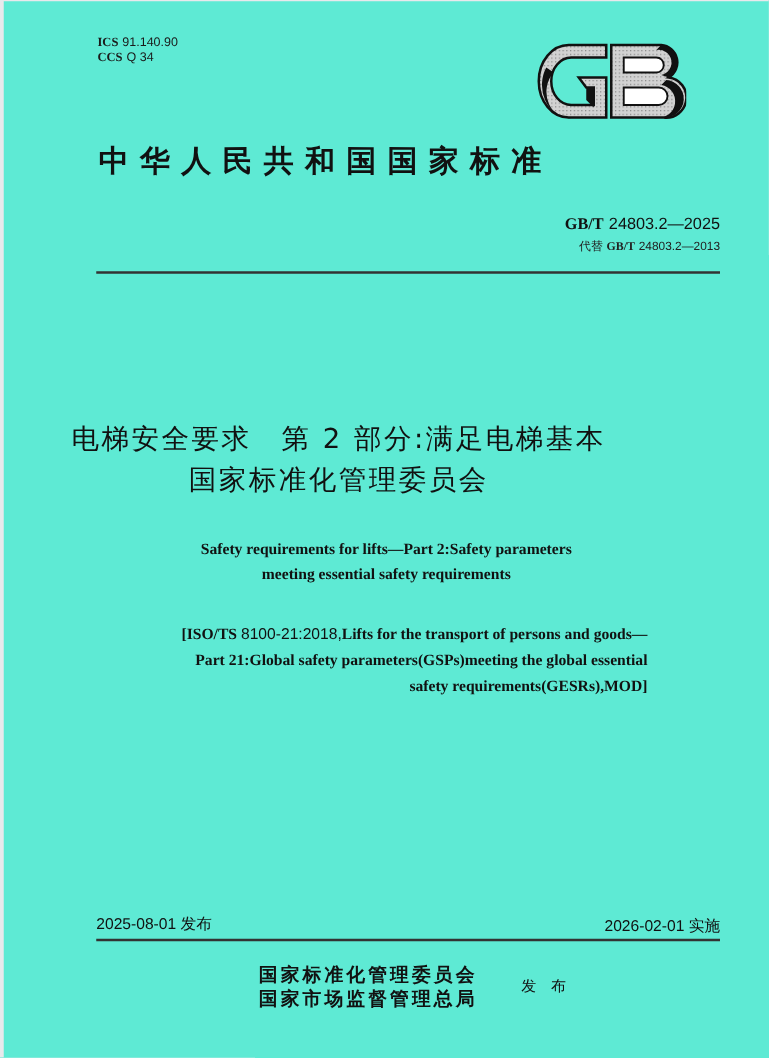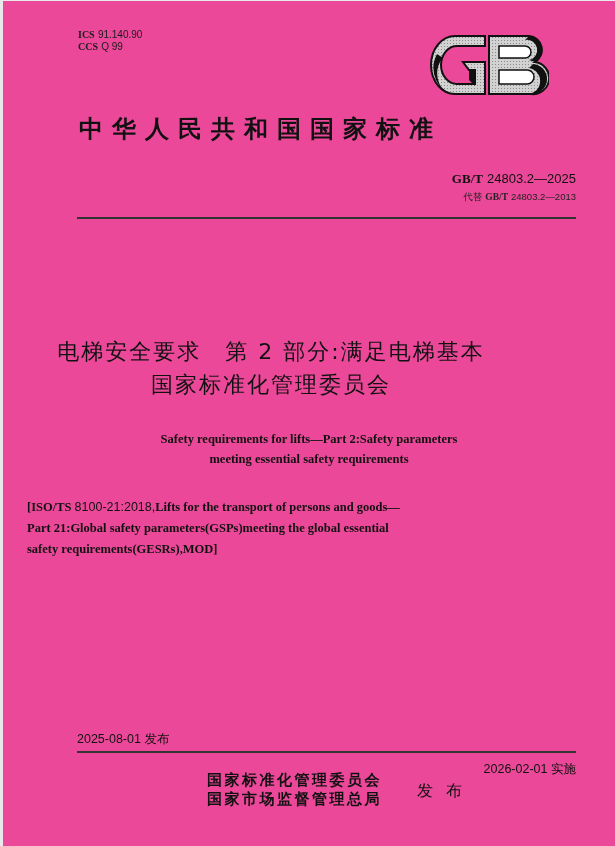--- a/index.html
+++ b/index.html
@@ -4,21 +4,21 @@
   <style>
     html, body { margin: 0; padding: 0; }
     body {
       width: 615px; height: 846px; overflow: hidden;
       background: #e9e9ec; position: relative;
       font-family: "DejaVu Serif", "Liberation Serif", serif;
       color: #111;
     }
     .page {
       position: absolute; left: 3px; top: 1px; right: 0; bottom: 0;
-      background: #ec4899;
+      background: #5eead4;
     }
     .abs { position: absolute; }
     .ics {
       left: 75px; top: 28px;
       font-size: 10px; line-height: 12px; color: #1a1a1a;
     }
     .ics b { font-family: "Liberation Serif", serif; font-weight: bold; }
     .ics span.num { font-family: "Liberation Sans", sans-serif; }
     .logo { left: 426px; top: 33px; width: 120px; height: 62px; }
     .national {
@@ -44,58 +44,58 @@
       left: 0; width: 536px; top: 334px; text-align: center;
       font-family: "DejaVu Sans", sans-serif;
       font-size: 22px; line-height: 33px; letter-spacing: 2px; color: #111;
     }
     .title-en {
       left: 0; width: 612px; top: 428px; text-align: center;
       font-family: "Liberation Serif", serif; font-weight: bold;
       font-size: 12.5px; line-height: 20px; color: #111;
     }
     .iso {
-      left: 0; width: 515px; top: 496px; text-align: left;
+      left: 0; width: 515px; top: 496px; text-align: right;
       font-family: "Liberation Serif", serif; font-weight: bold;
-      font-size: 12.5px; line-height: 21px; color: #111; margin-left: 24px;
+      font-size: 12.5px; line-height: 21px; color: #111;
     }
     .iso .num { font-family: "Liberation Sans", sans-serif; font-weight: normal; }
     .date-left {
       left: 74px; top: 730px;
       font-family: "Liberation Sans", sans-serif; font-size: 12.5px; color: #111;
     }
     .date-right {
-      right: 39px; top: 760px; 
+      right: 39px; top: 732px; 
       font-family: "Liberation Sans", sans-serif; font-size: 12.5px; color: #111;
     }
     .issuers {
       left: 204px; top: 770px;
       font-family: "DejaVu Serif", serif; font-weight: bold;
       font-size: 15px; line-height: 19px; letter-spacing: 2.5px; color: #111;
       white-space: nowrap;
     }
     .issue-label {
       left: 414px; top: 780px;
       font-family: "DejaVu Sans", sans-serif;
-      font-size: 16px; letter-spacing: 4px; color: #111;
+      font-size: 12px; letter-spacing: 4px; color: #111;
     }
   </style>
 </head>
 <body>
 
 <div class="page">
 
   <div class="abs ics">
     <div>
       <b>ICS</b>
       <span class="num">91.140.90</span>
     </div>
     <div>
       <b>CCS</b>
-      <span class="num">Q 99</span>
+      <span class="num">Q 34</span>
     </div>
   </div>
 
   <div class="abs logo">
     <svg width="120" height="62" viewBox="0 0 120 62">
       <defs>
         <pattern id="dots" width="3" height="3" patternUnits="userSpaceOnUse">
           <rect width="3" height="3" fill="#d2d2d2"></rect>
           <rect width="1" height="1" fill="#8a8a8a"></rect>
         </pattern>

